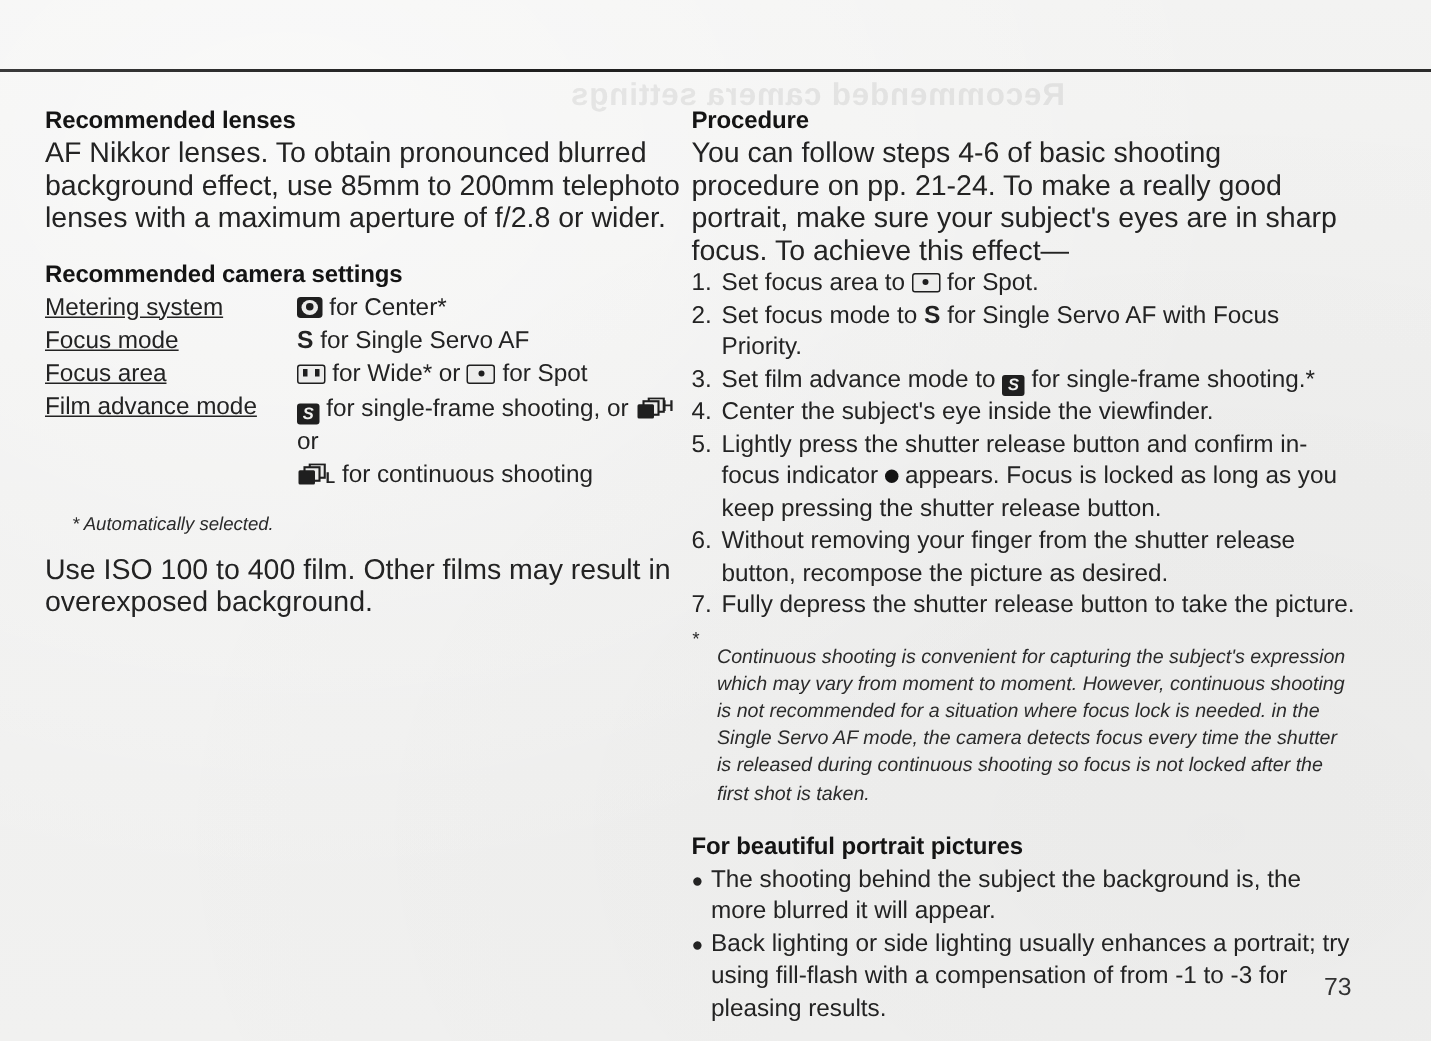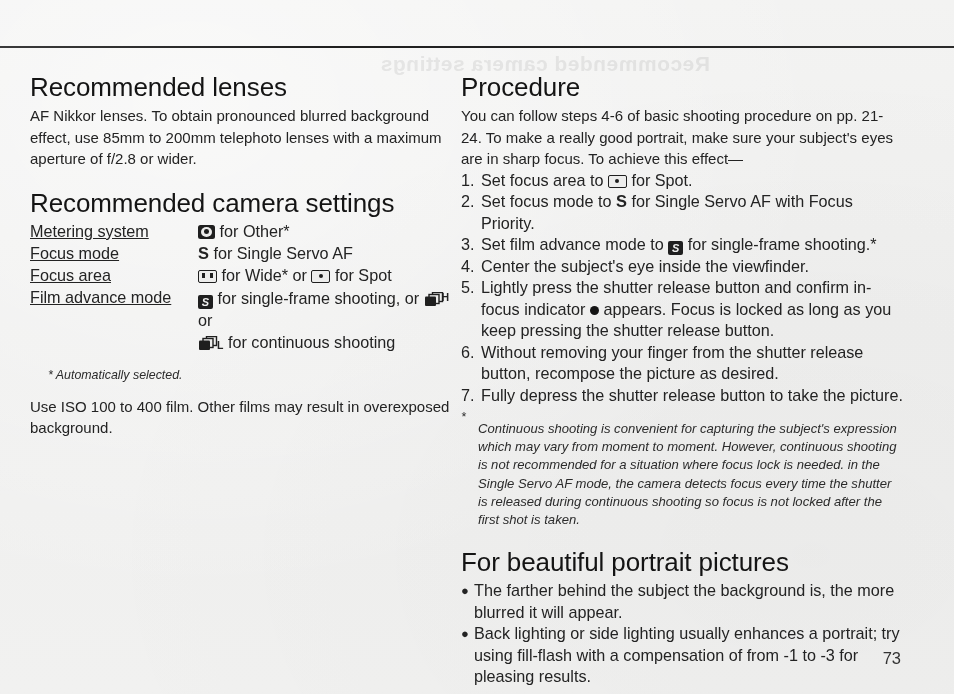--- a/index.html
+++ b/index.html
@@ -47,29 +47,29 @@
     background: linear-gradient(90deg, #3a3a3a 0%, #1f1f1f 35%, #2b2b2b 100%);
   }
   .col {
     position: absolute;
     top: 72px;
   }
   .col-left  { left: 30px;  width: 430px; }
   .col-right { left: 461px; width: 442px; }
 
   h2.section {
-    font-size: 26px;
-    font-weight: normal;
+    font-size: 16px;
+    font-weight: bold;
     margin: 0 0 2px 0;
     letter-spacing: -0.1px;
     color: #141414;
   }
   h2.section.tight { margin-bottom: 1px; }
   .body-text {
-    font-size: 15px;
+    font-size: 19px;
     line-height: 21.5px;
     margin: 0;
     color: #232323;
   }
   .spacer-lg { height: 18px; }
   .spacer-md { height: 13px; }
 
   
   .settings { margin-top: 1px; }
   .setting-row {
@@ -262,21 +262,21 @@
     <div class="spacer-lg"></div>
 
     <h2 class="section tight">Recommended camera settings</h2>
 
     <div class="settings">
 
       <div class="setting-row">
         <div class="setting-label">Metering system</div>
         <div class="setting-value">
           <span class="glyph glyph-matrix"></span>
-          <span>for Other*</span>
+          <span>for Center*</span>
         </div>
       </div>
 
       <div class="setting-row">
         <div class="setting-label">Focus mode</div>
         <div class="setting-value">
           <span class="strong-s">S</span>
           <span>for Single Servo AF</span>
         </div>
       </div>
@@ -389,21 +389,21 @@
       <span class="note-mark">*</span>
       <span class="note-text">Continuous shooting is convenient for capturing the subject's expression which may vary from moment to moment. However, continuous shooting is not recommended for a situation where focus lock is needed. in the Single Servo AF mode, the camera detects focus every time the shutter is released during continuous shooting so focus is not locked after the first shot is taken.</span>
     </div>
 
     <div class="spacer-lg"></div>
 
     <h2 class="section">For beautiful portrait pictures</h2>
     <ul class="bullets">
       <li class="bullet-item">
         <span class="bullet-mark">●</span>
-        <span class="bullet-body">The farther behind the subject the background is, the more blurred it will appear.</span>
+        <span class="bullet-body">The shooting behind the subject the background is, the more blurred it will appear.</span>
       </li>
       <li class="bullet-item">
         <span class="bullet-mark">●</span>
         <span class="bullet-body">Back lighting or side lighting usually enhances a portrait; try using fill-flash with a compensation of from -1 to -3 for pleasing results.</span>
       </li>
     </ul>
   </div>
 
   <div class="page-number">73</div>
 </div>

